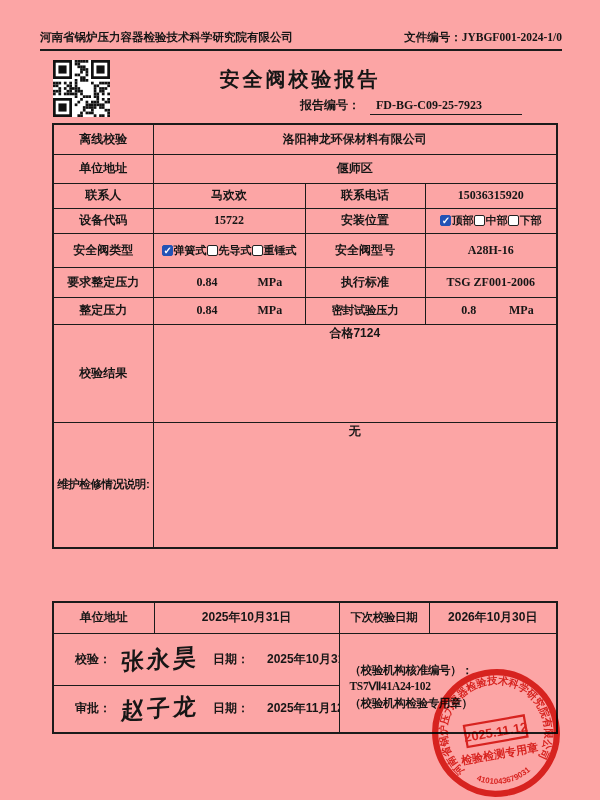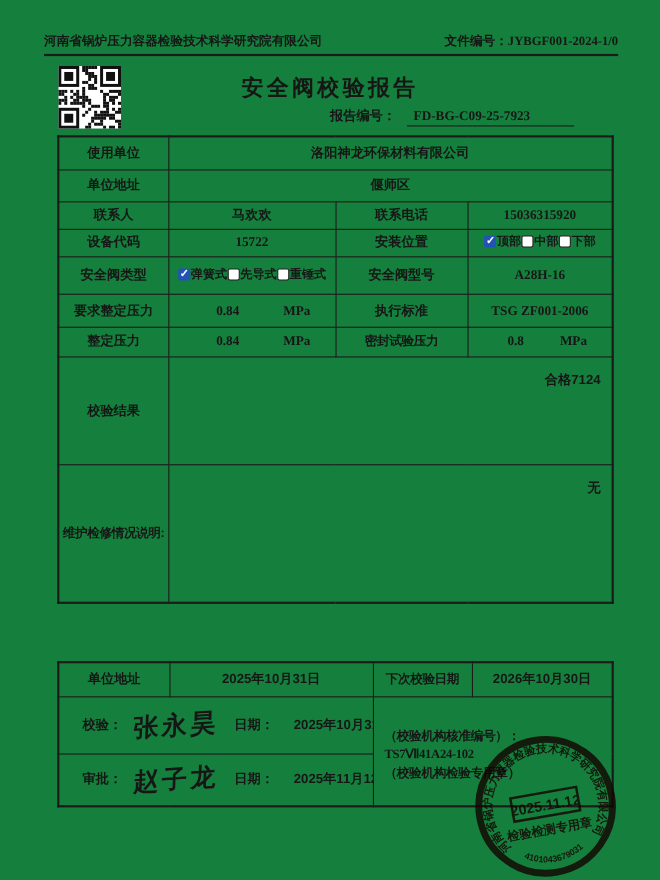--- a/index.html
+++ b/index.html
@@ -1,36 +1,36 @@
 <!DOCTYPE html>
 <html><head>
 <meta charset="utf-8">
 <style>
   * { margin:0; padding:0; box-sizing:border-box; }
   html,body { width:600px; }
   body { font-family:"Liberation Sans", sans-serif; font-weight:700; color:#161616; background:#ffffff; }
-  .sheet { position:relative; width:600px; height:800px; background:#15803d; overflow:hidden; }
+  .sheet { position:relative; width:600px; height:800px; background:#fca5a5; overflow:hidden; }
 
   
   .letterhead { position:absolute; left:40px; right:38px; top:30px; display:flex; justify-content:space-between; align-items:baseline; font-size:11.5px; }
   .letterhead .rule { position:absolute; left:0; right:0; top:19px; border-bottom:2.5px solid #1b1b1b; }
   .fileno { white-space:nowrap; }
   .qr { position:absolute; left:53px; top:60px; width:57px; height:57px; }
   .doc-title { position:absolute; left:0; right:0; top:66px; text-align:center; font-size:20px; letter-spacing:3px; }
   .report-no-row { position:absolute; left:300px; top:97px; font-size:12px; display:flex; align-items:baseline; }
   .report-no-row .lbl { margin-right:10px; }
   .report-no-row .value { display:inline-block; min-width:152px; text-align:left; border-bottom:1.5px solid #1b1b1b; padding:0 6px 1px 6px; font-family:"Liberation Serif", serif; }
 
   
   table { border-collapse:collapse; table-layout:fixed; width:504px; background:transparent; }
   td { border:1.5px solid #1b1b1b; font-size:12px; text-align:center; vertical-align:middle; padding:2px 3px; overflow:hidden; }
   .tblA { position:absolute; left:52px; top:123px; }
   .tblB { position:absolute; left:52px; top:601px; }
   .tblA, .tblB { border:2px solid #1b1b1b; }
-  td.left-top { text-align:right; vertical-align:top; padding:12px 10px; }
+  td.left-top { text-align:center; vertical-align:top; padding:0 10px; }
   .num { font-family:"Liberation Serif", serif; }
   .pcell { display:flex; align-items:center; }
   .pcell .pv { flex:1.1; text-align:center; }
   .pcell .pu { width:44px; text-align:left; font-family:"Liberation Serif", serif; }
   .small-lbl { font-size:11.5px; letter-spacing:-0.4px; }
 
   
   .optwrap { font-size:11px; line-height:1.3; letter-spacing:0; }
   .cb { display:inline-block; width:11px; height:11px; border:1.5px solid #222; border-radius:2px; background:#fff; vertical-align:-2px; margin-right:1px; position:relative; }
   .cb.checked { background:#2353b5; border-color:#2353b5; }
@@ -207,21 +207,21 @@
 
   <table class="tblA">
     <colgroup>
         <col style="width:100px">
         <col style="width:152px">
         <col style="width:120px">
         <col style="width:132px">
       </colgroup>
     <tbody>
         <tr style="height:30px">
-      <td>使用单位</td>
+      <td>离线校验</td>
       <td colspan="3">洛阳神龙环保材料有限公司</td>
     </tr>
     <tr style="height:29px">
       <td>单位地址</td>
       <td colspan="3">偃师区</td>
     </tr>
     <tr style="height:25px">
       <td>联系人</td>
       <td>马欢欢</td>
       <td>联系电话</td>

